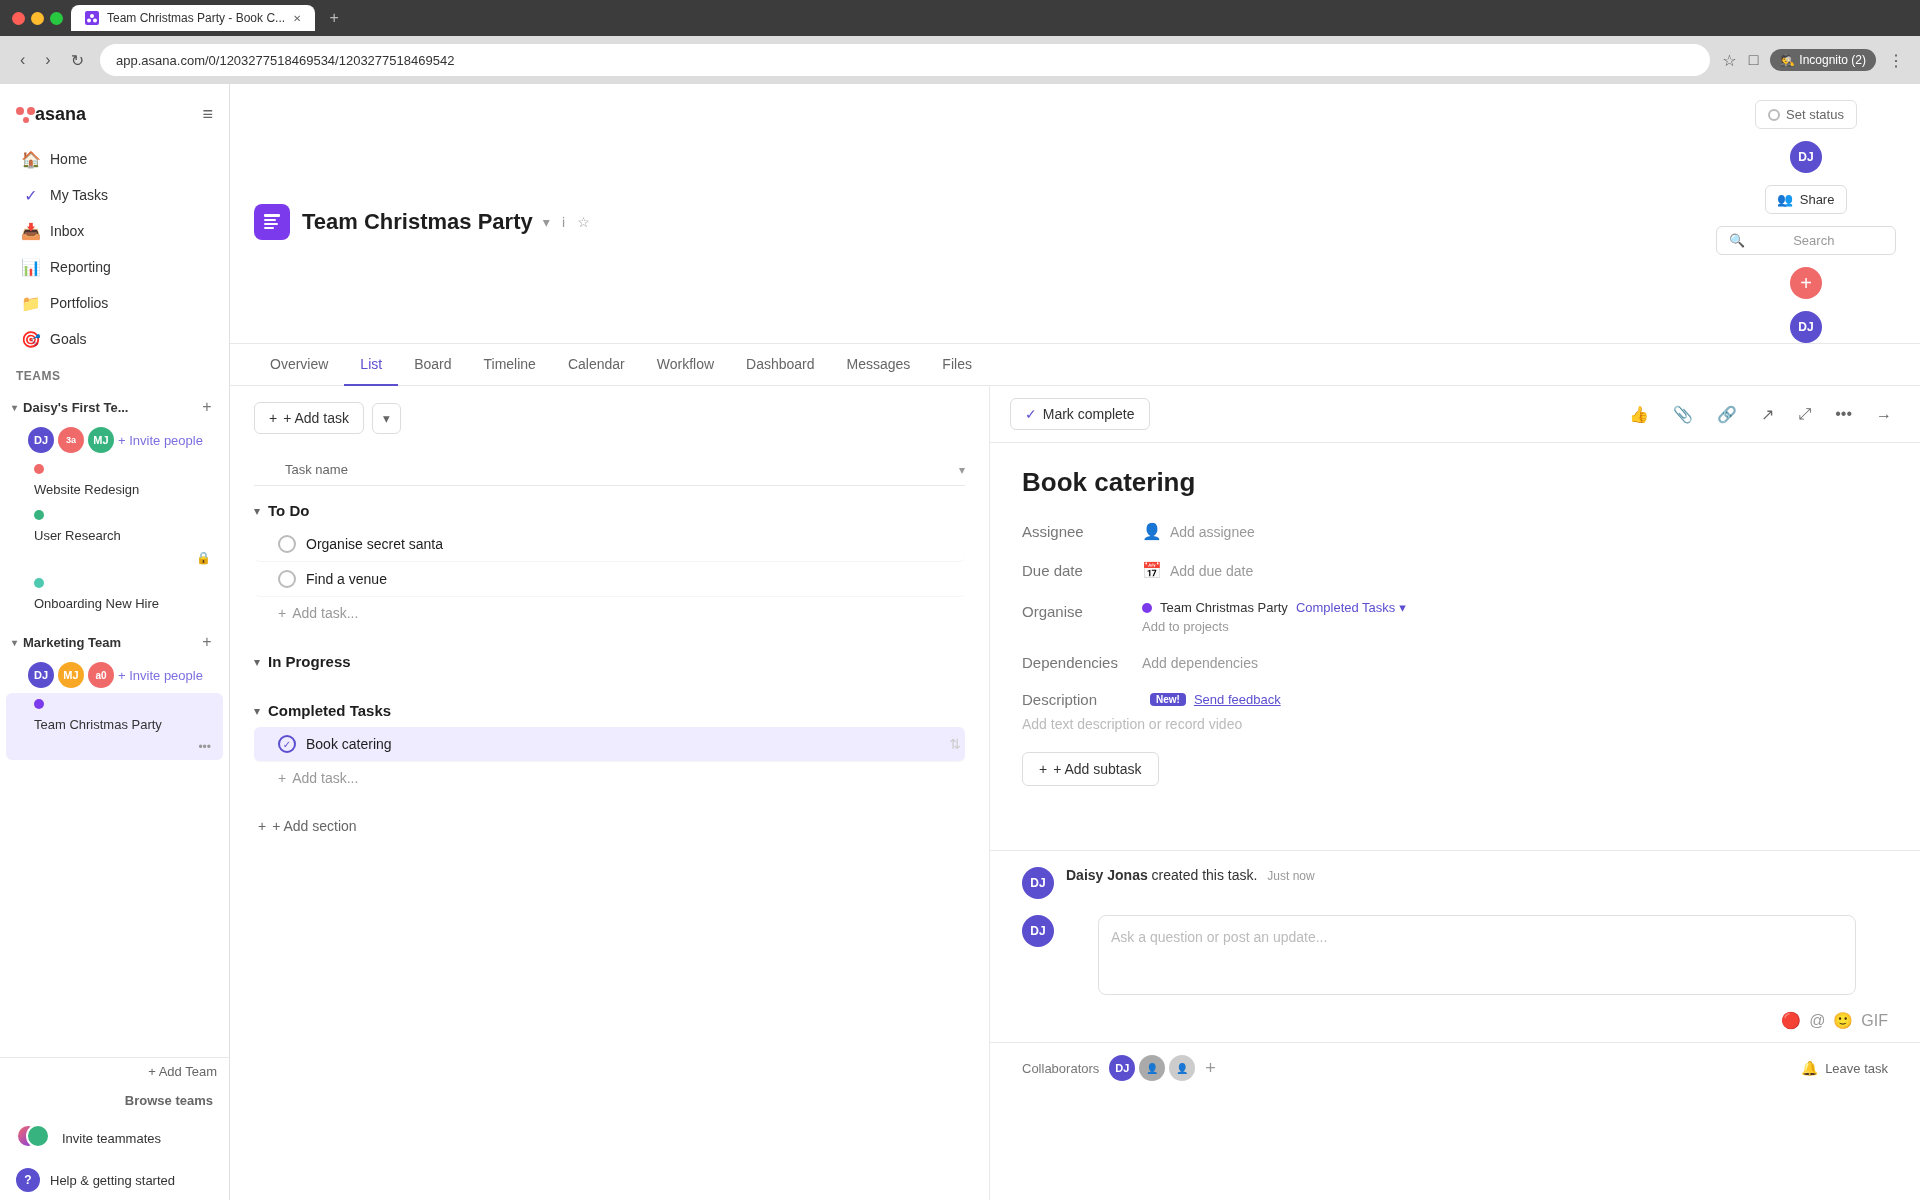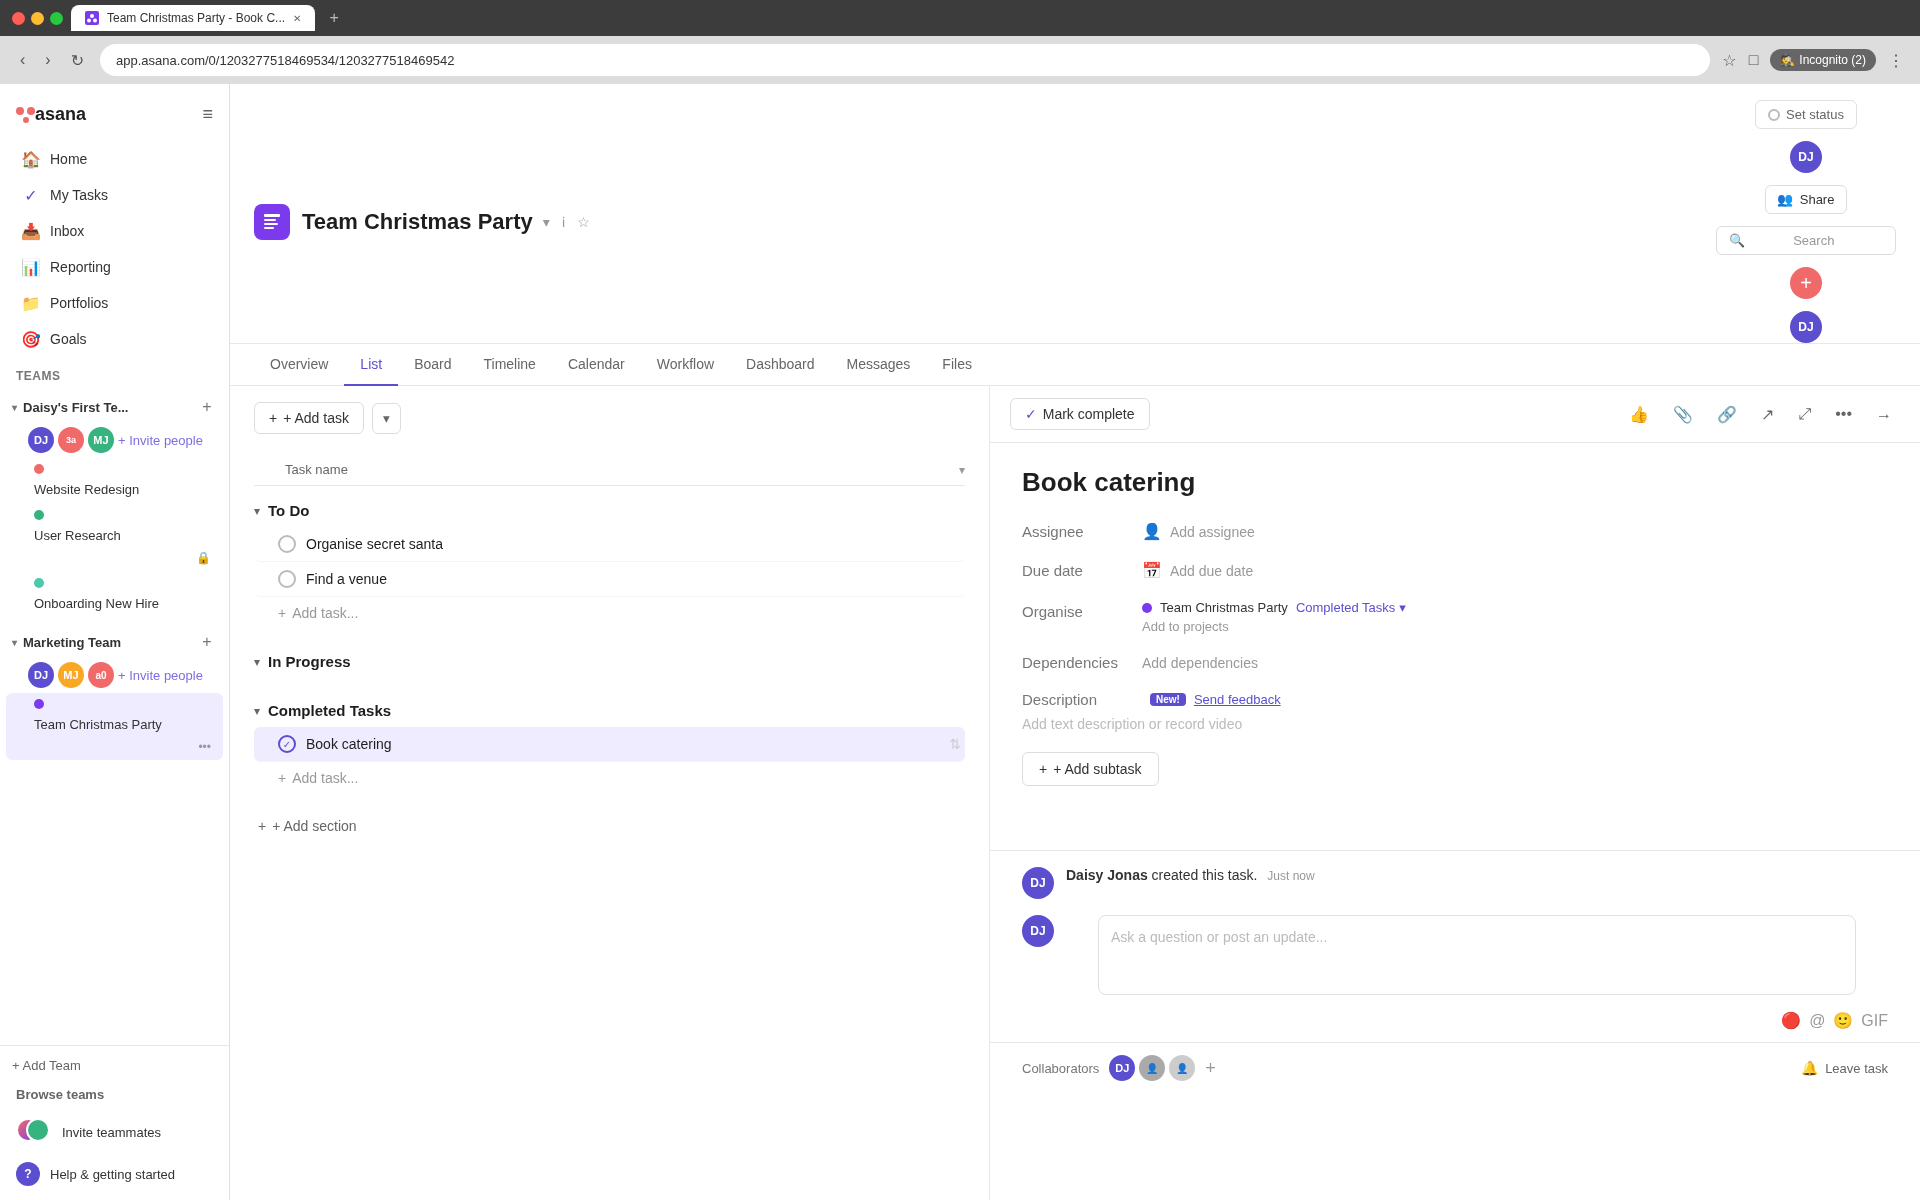--- a/index.html
+++ b/index.html
@@ -48,21 +48,21 @@
 
     .team-members { display: flex; align-items: center; padding: 4px 12px 4px 28px; gap: 4px; }
     .avatar { width: 26px; height: 26px; border-radius: 50%; display: flex; align-items: center; justify-content: center; font-size: 11px; font-weight: 600; color: #fff; flex-shrink: 0; }
     .invite-people { color: #7c6fe0; font-size: 13px; display: flex; align-items: center; gap: 4px; cursor: pointer; }
 
     .project-item { display: flex; align-items: flex-start; gap: 8px; padding: 6px 12px 6px 28px; cursor: pointer; font-size: 13px; color: #333; border-radius: 6px; margin: 1px 6px; flex-direction: column; }
     .project-item.active { background: #f0ecff; }
     .project-dot { width: 10px; height: 10px; border-radius: 50%; flex-shrink: 0; }
     .project-more { margin-left: auto; color: #999; font-size: 12px; }
 
-    .sidebar-bottom { margin-top: auto; padding: 6px 0; border-top: 1px solid #e8e8e8; }
+    .sidebar-bottom { margin-top: auto; padding: 0 0; border-top: 1px solid #e8e8e8; text-align: right; }
     .browse-teams { padding: 8px 16px; font-size: 13px; color: #666; font-weight: 600; }
     .invite-section { display: flex; align-items: center; gap: 10px; padding: 8px 16px; cursor: pointer; }
     .help-item { display: flex; align-items: center; gap: 10px; padding: 8px 16px; cursor: pointer; color: #333; font-size: 14px; }
     .help-icon { width: 24px; height: 24px; border-radius: 50%; background: #5b4fcf; color: #fff; display: flex; align-items: center; justify-content: center; font-size: 12px; font-weight: 600; }
 
     
     .main-content { flex: 1; display: flex; flex-direction: column; background: #fff; overflow: hidden; }
 
     
     .project-header { padding: 16px 24px 0; display: flex; align-items: center; gap: 12px; border-bottom: 1px solid #e8e8e8; }

